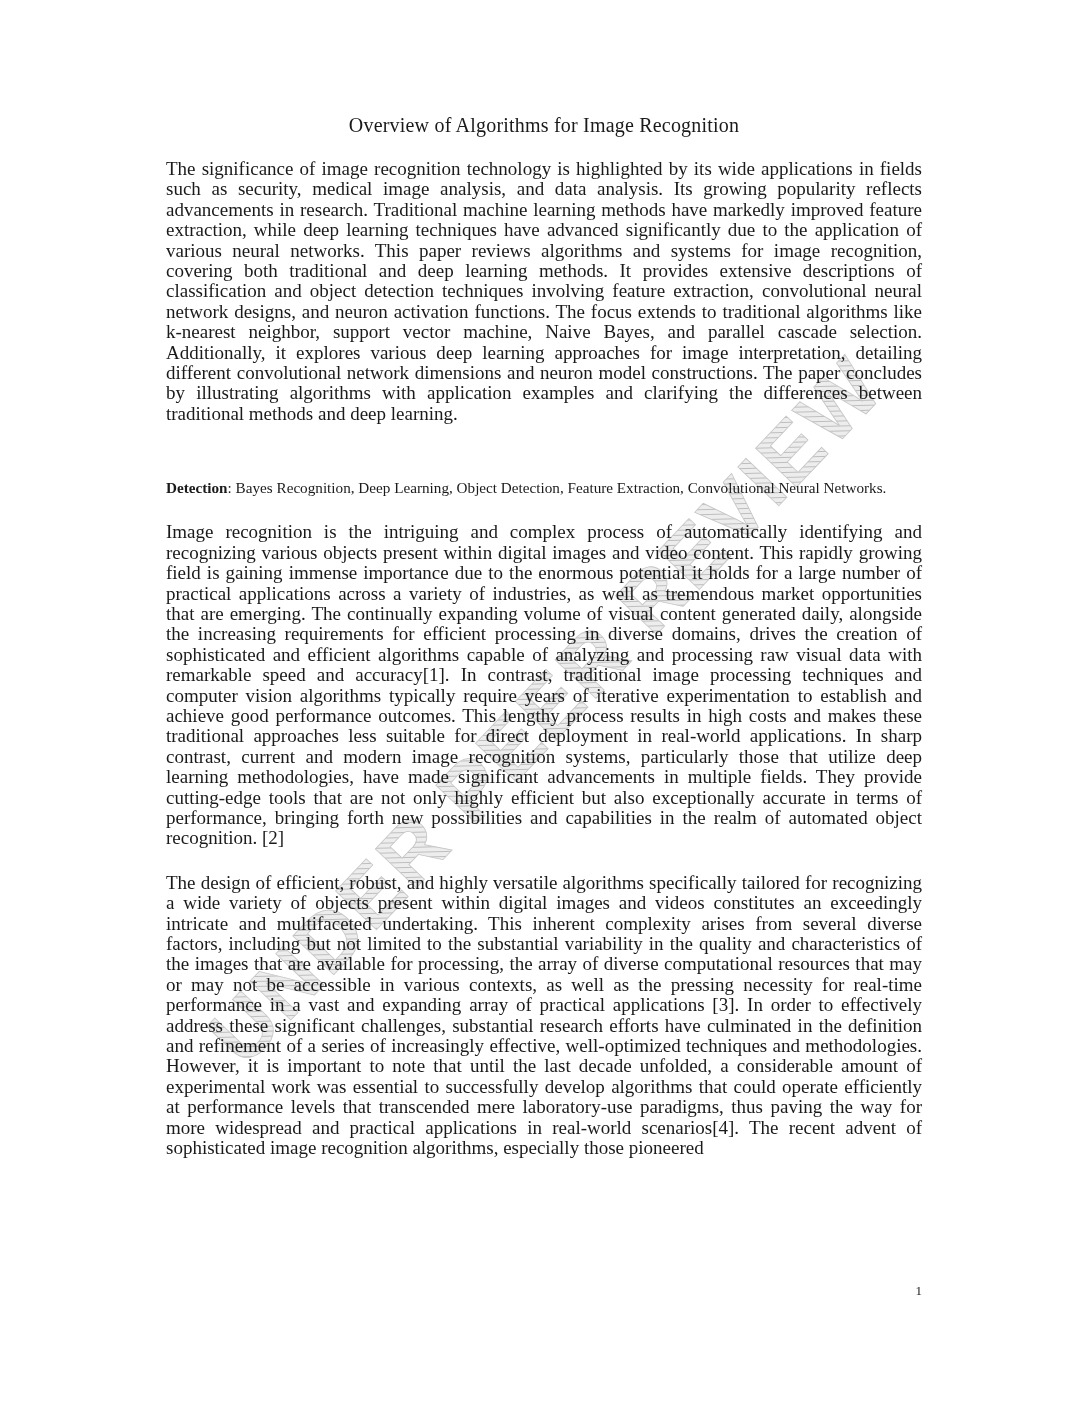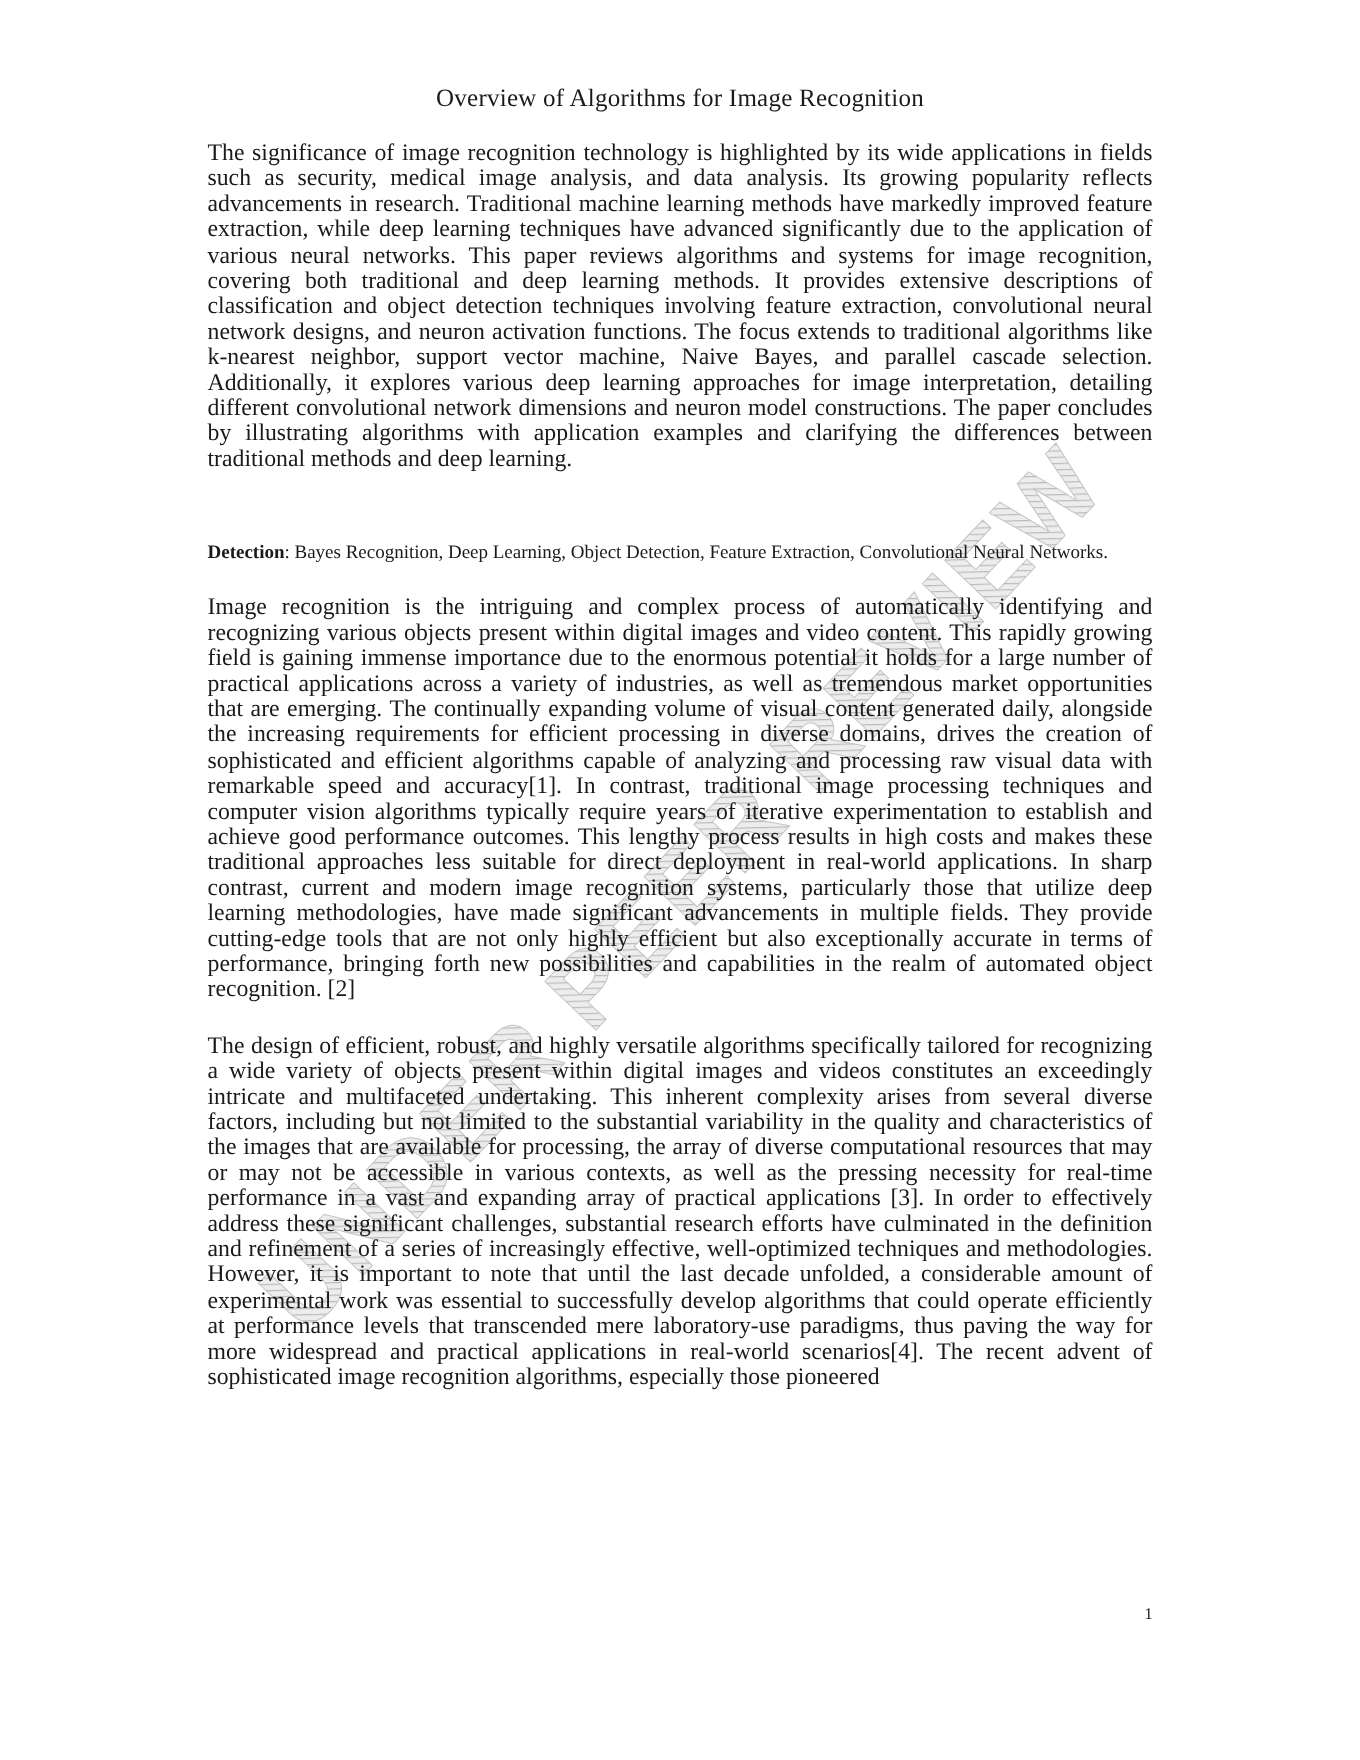--- a/index.html
+++ b/index.html
@@ -19,21 +19,21 @@
   .watermark-layer {
     position: absolute;
     top: 0;
     left: 0;
     z-index: 0;
     pointer-events: none;
   }
   .content {
     position: relative;
     z-index: 1;
-    padding: 67px 166px 0 166px;
+    padding: 113px 166px 0 166px;
   }
   .paper-title {
     margin: 0;
     font-size: 20px;
     font-weight: normal;
     line-height: 24px;
     text-align: center;
     letter-spacing: 0.2px;
   }
   .section-heading {

